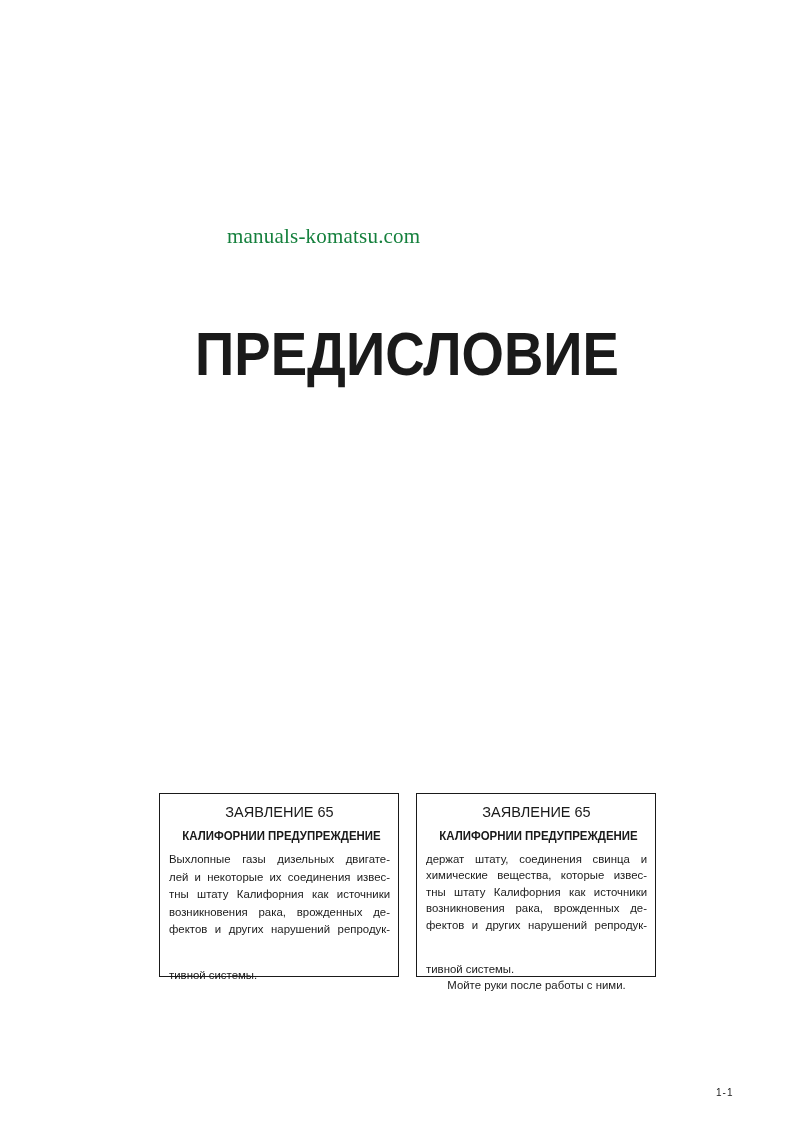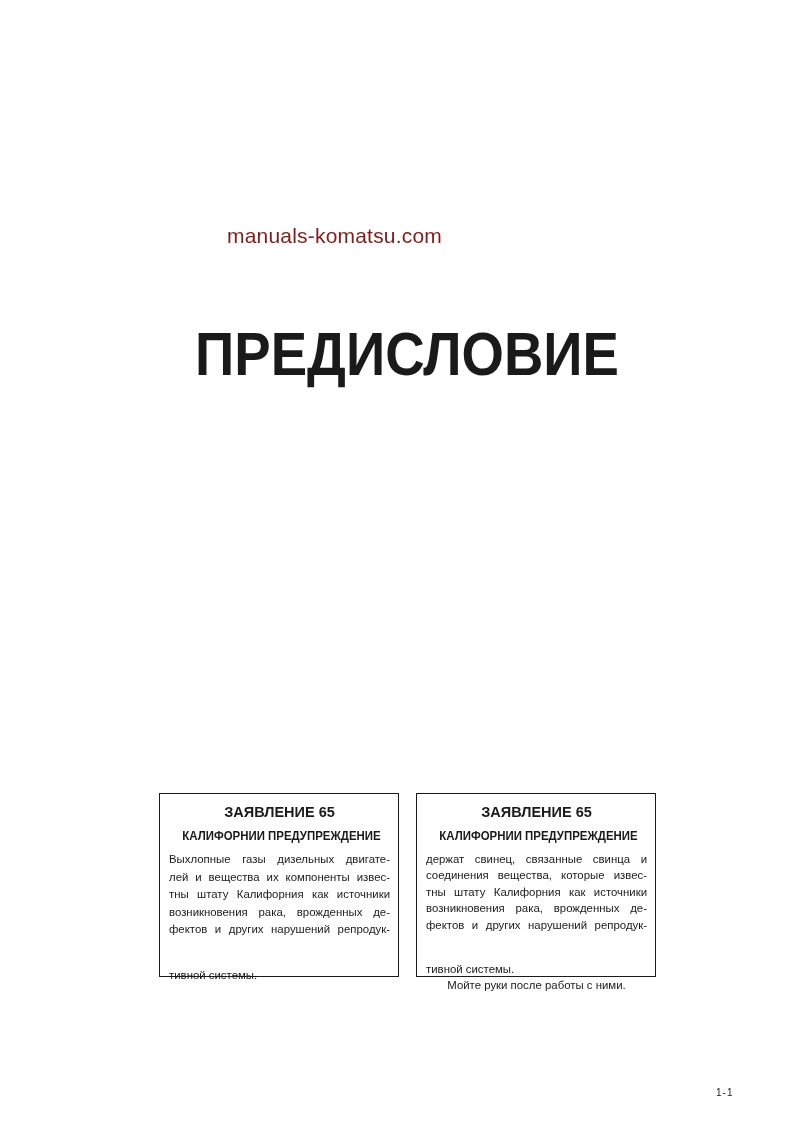--- a/index.html
+++ b/index.html
@@ -1,55 +1,55 @@
 <!DOCTYPE html>
 <html><head>
 <meta charset="utf-8">
 <style>
   html, body { margin: 0; padding: 0; background: #ffffff; }
   body { width: 794px; height: 1123px; position: relative; overflow: hidden; color: #1a1a1a; font-family: "Liberation Sans", sans-serif; }
-  .watermark { position: absolute; left: 227px; top: 224px; font-size: 21px; color: #7f1d1d; letter-spacing: 0.2px; }
+  .watermark { position: absolute; left: 227px; top: 224px; font-size: 21px; color: #15803d; letter-spacing: 0.2px; font-family: Liberation Serif, serif; }
   .title { position: absolute; left: 0; width: 814px; top: 318px; text-align: center; font-size: 62px; font-weight: bold; letter-spacing: 0px; color: #1a1a1a; transform: scaleX(0.88); transform-origin: 407px 0; }
   .box { position: absolute; top: 793px; width: 240px; height: 184px; border: 1.3px solid #1a1a1a; box-sizing: border-box; padding: 6px 8px 0 9px; }
   .box.left { left: 159px; }
   .box.right { left: 416px; }
-  .box-h1 { text-align: center; font-weight: bold; font-size: 14.5px; margin-top: 2px; line-height: 20px; }
+  .box-h1 { text-align: center; font-weight: normal; font-size: 14.5px; margin-top: 2px; line-height: 20px; }
   .box-h2 { text-align: center; font-weight: bold; font-size: 13px; line-height: 20px; margin-top: 4px; transform: scaleX(0.88); transform-origin: center; white-space: nowrap; }
   .box-body { font-size: 11.4px; line-height: 17.5px; text-align: justify; margin-top: 5px; }
   .box-body .ln { display: block; text-align: justify; text-align-last: justify; white-space: nowrap; }
   .box-body .ln.last { text-align-last: left; margin-top: 28px; }
   .box-note { text-align: center; font-weight: normal; font-size: 11.4px; line-height: 17px; white-space: nowrap; }
   .pagenum { position: absolute; left: 716px; top: 1087px; font-size: 10px; letter-spacing: 1px; }
 </style>
 </head>
 <body>
 
 <div class="watermark">manuals-komatsu.com</div>
 
 <div class="title">ПРЕДИСЛОВИЕ</div>
 
 <div class="box left">
   <div class="box-h1">ЗАЯВЛЕНИЕ 65</div>
   <div class="box-h2">КАЛИФОРНИИ ПРЕДУПРЕЖДЕНИЕ</div>
   <div class="box-body">
     <span class="ln">Выхлопные газы дизельных двигате-</span>
-    <span class="ln">лей и вещества их компоненты извес-</span>
+    <span class="ln">лей и некоторые их соединения извес-</span>
     <span class="ln">тны штату Калифорния как источники</span>
     <span class="ln">возникновения рака, врожденных де-</span>
     <span class="ln">фектов и других нарушений репродук-</span>
     <span class="ln last">тивной системы.</span>
   </div>
 </div>
 
 <div class="box right">
   <div class="box-h1">ЗАЯВЛЕНИЕ 65</div>
   <div class="box-h2">КАЛИФОРНИИ ПРЕДУПРЕЖДЕНИЕ</div>
   <div class="box-body" style="line-height:16.4px;">
-    <span class="ln">держат свинец, связанные свинца и</span>
-    <span class="ln">соединения вещества, которые извес-</span>
+    <span class="ln">держат штату, соединения свинца и</span>
+    <span class="ln">химические вещества, которые извес-</span>
     <span class="ln">тны штату Калифорния как источники</span>
     <span class="ln">возникновения рака, врожденных де-</span>
     <span class="ln">фектов и других нарушений репродук-</span>
     <span class="ln last">тивной системы.</span>
   </div>
   <div class="box-note">Мойте руки после работы с ними.</div>
 </div>
 
 <div class="pagenum">1-1</div>
 

